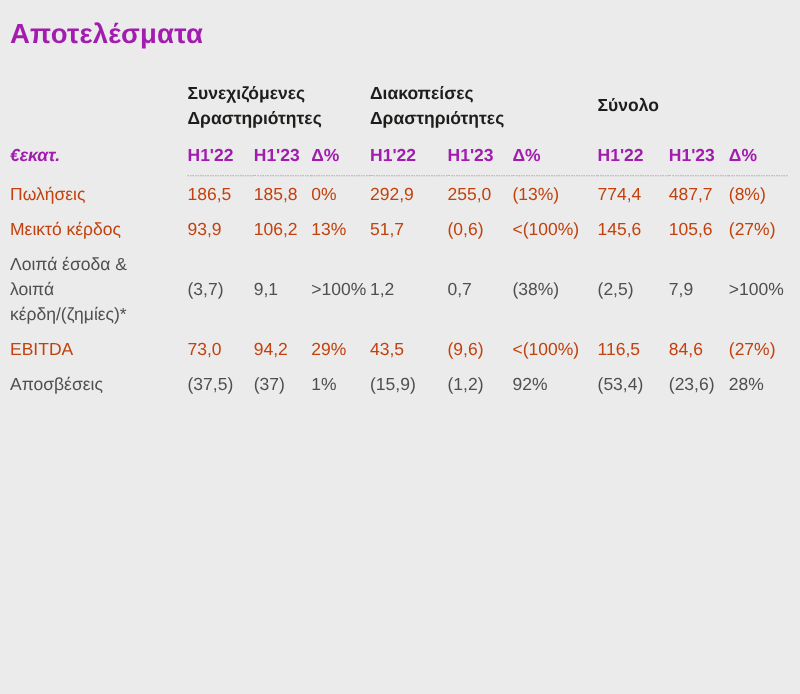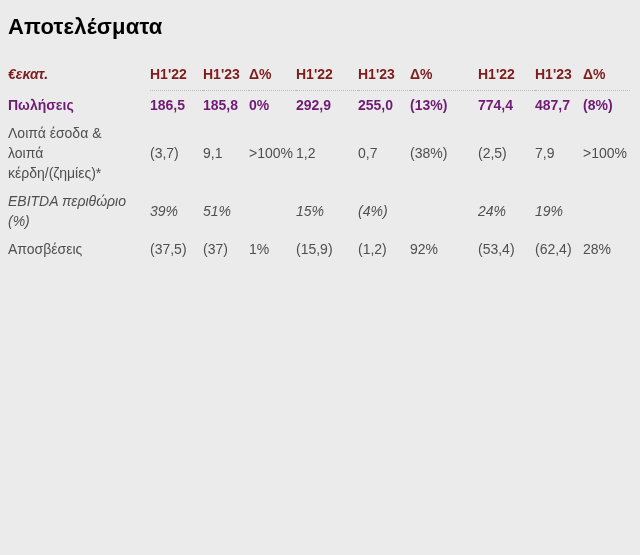--- a/index.html
+++ b/index.html
@@ -7,40 +7,40 @@
     width: 640px; height: 555px;
     background: #ebebeb;
     font-family: "Liberation Sans", "DejaVu Sans", sans-serif;
     color: #1d1d1b;
     overflow: hidden;
   }
   .page { padding: 12px 8px 0 8px; }
   .page-title {
     font-size: 22px;
     font-weight: bold;
-    color: #000000;
+    color: #a21caf;
     margin: 2px 0 20px 0;
     letter-spacing: 0.2px;
   }
   table.results {
     border-collapse: collapse;
     table-layout: fixed;
     width: 622px;
     font-size: 14px;
     line-height: 20px;
   }
   td, th { text-align: left; font-weight: normal; vertical-align: middle; padding: 4px 2px 4px 0; }
   
   tr.group-row th { font-weight: bold; color: #1d1d1b; vertical-align: middle; padding-bottom: 6px; }
   
-  tr.subhead th { font-weight: bold; color: #7f1d1d; padding-bottom: 6px; }
+  tr.subhead th { font-weight: bold; color: #a21caf; padding-bottom: 6px; }
   tr.subhead th.num { border-bottom: 1px dotted #bdbdbd; }
   th.unit { font-style: italic; }
   
-  tr.r-bold td { font-weight: bold; color: #701a75; }
+  tr.r-bold td { font-weight: normal; color: #c2410c; }
   tr.r-regular td { font-weight: normal; color: #4f4f4f; }
   tr.r-italic td { font-style: italic; color: #4f4f4f; }
   td.lbl { padding-right: 16px; }
 </style>
 </head>
 <body>
 
 <div class="page">
   <h1 class="page-title">Αποτελέσματα</h1>
 
@@ -52,20 +52,26 @@
         <col style="width:47px">
       <col style="width:62px">
         <col style="width:52px">
         <col style="width:68px">
       <col style="width:57px">
         <col style="width:48px">
         <col style="width:47px">
     </colgroup>
 
     <thead>
+      <tr class="group-row">
+        <th></th>
+        <th colspan="3">Συνεχιζόμενες Δραστηριότητες</th>
+        <th colspan="3">Διακοπείσες Δραστηριότητες</th>
+        <th colspan="3">Σύνολο</th>
+      </tr>
       <tr class="subhead">
         <th class="unit">€εκατ.</th>
         <th class="num">H1'22</th>
         <th class="num">H1'23</th>
         <th class="num">Δ%</th>
         <th class="num">H1'22</th>
         <th class="num">H1'23</th>
         <th class="num">Δ%</th>
         <th class="num">H1'22</th>
         <th class="num">H1'23</th>
@@ -79,51 +85,63 @@
         <td>186,5</td>
         <td>185,8</td>
         <td>0%</td>
         <td>292,9</td>
         <td>255,0</td>
         <td>(13%)</td>
         <td>774,4</td>
         <td>487,7</td>
         <td>(8%)</td>
       </tr>
+      <tr class="r-bold">
+        <td class="lbl">Μεικτό κέρδος</td>
+        <td>93,9</td>
+        <td>106,2</td>
+        <td>13%</td>
+        <td>51,7</td>
+        <td>(0,6)</td>
+        <td>&lt;(100%)</td>
+        <td>145,6</td>
+        <td>105,6</td>
+        <td>(27%)</td>
+      </tr>
       <tr class="r-regular">
         <td class="lbl">Λοιπά έσοδα &amp; λοιπά κέρδη/(ζημίες)*</td>
         <td>(3,7)</td>
         <td>9,1</td>
         <td>&gt;100%</td>
         <td>1,2</td>
         <td>0,7</td>
         <td>(38%)</td>
         <td>(2,5)</td>
         <td>7,9</td>
         <td>&gt;100%</td>
       </tr>
-      <tr class="r-italic">
-        <td class="lbl">EBITDA περιθώριο (%)</td>
-        <td>39%</td>
-        <td>51%</td>
-        <td></td>
-        <td>15%</td>
-        <td>(4%)</td>
-        <td></td>
-        <td>24%</td>
-        <td>19%</td>
-        <td></td>
+      <tr class="r-bold">
+        <td class="lbl">EBITDA</td>
+        <td>73,0</td>
+        <td>94,2</td>
+        <td>29%</td>
+        <td>43,5</td>
+        <td>(9,6)</td>
+        <td>&lt;(100%)</td>
+        <td>116,5</td>
+        <td>84,6</td>
+        <td>(27%)</td>
       </tr>
       <tr class="r-regular">
         <td class="lbl">Αποσβέσεις</td>
         <td>(37,5)</td>
         <td>(37)</td>
         <td>1%</td>
         <td>(15,9)</td>
         <td>(1,2)</td>
         <td>92%</td>
         <td>(53,4)</td>
-        <td>(62,4)</td>
+        <td>(23,6)</td>
         <td>28%</td>
       </tr>
     </tbody>
   </table>
 </div>
 
 </body></html>

